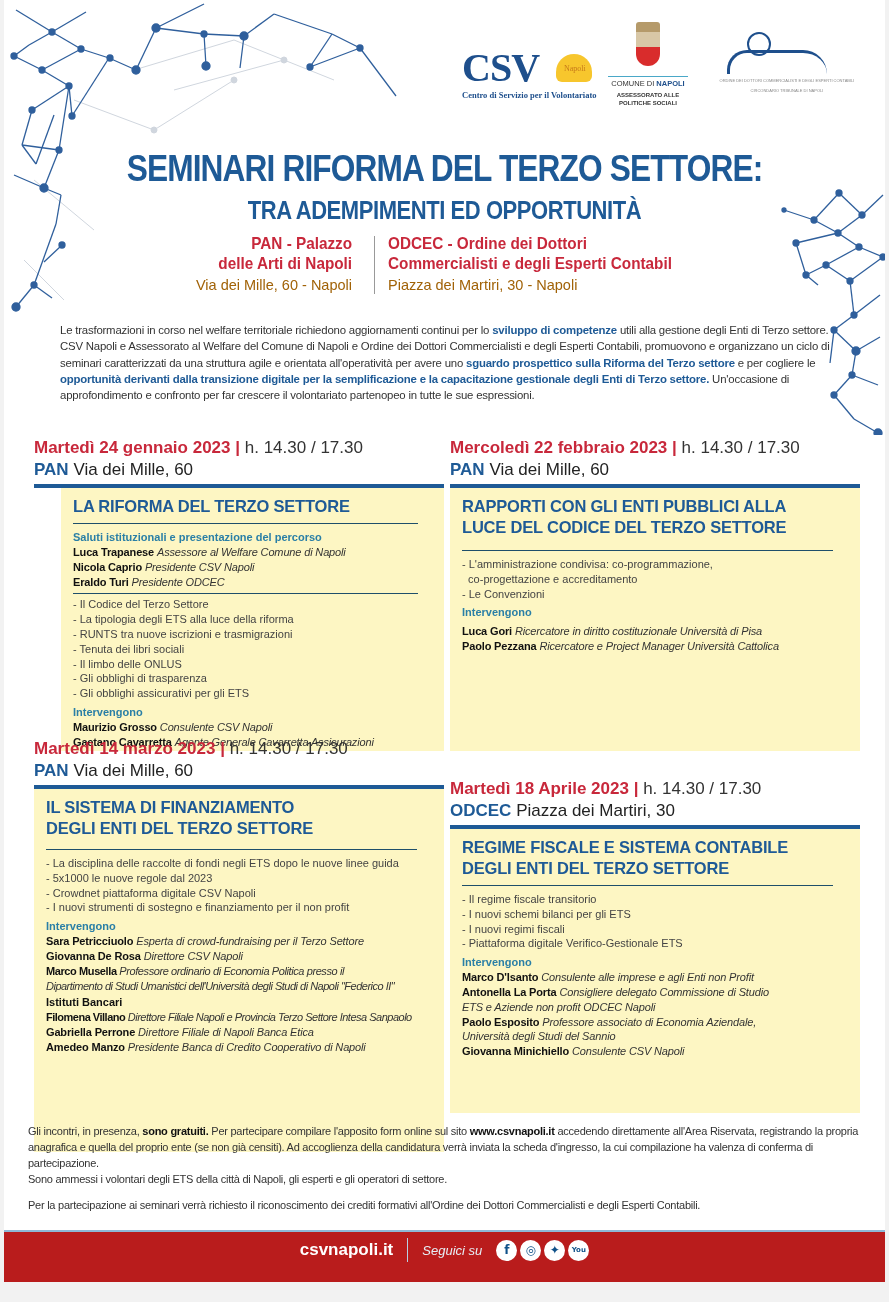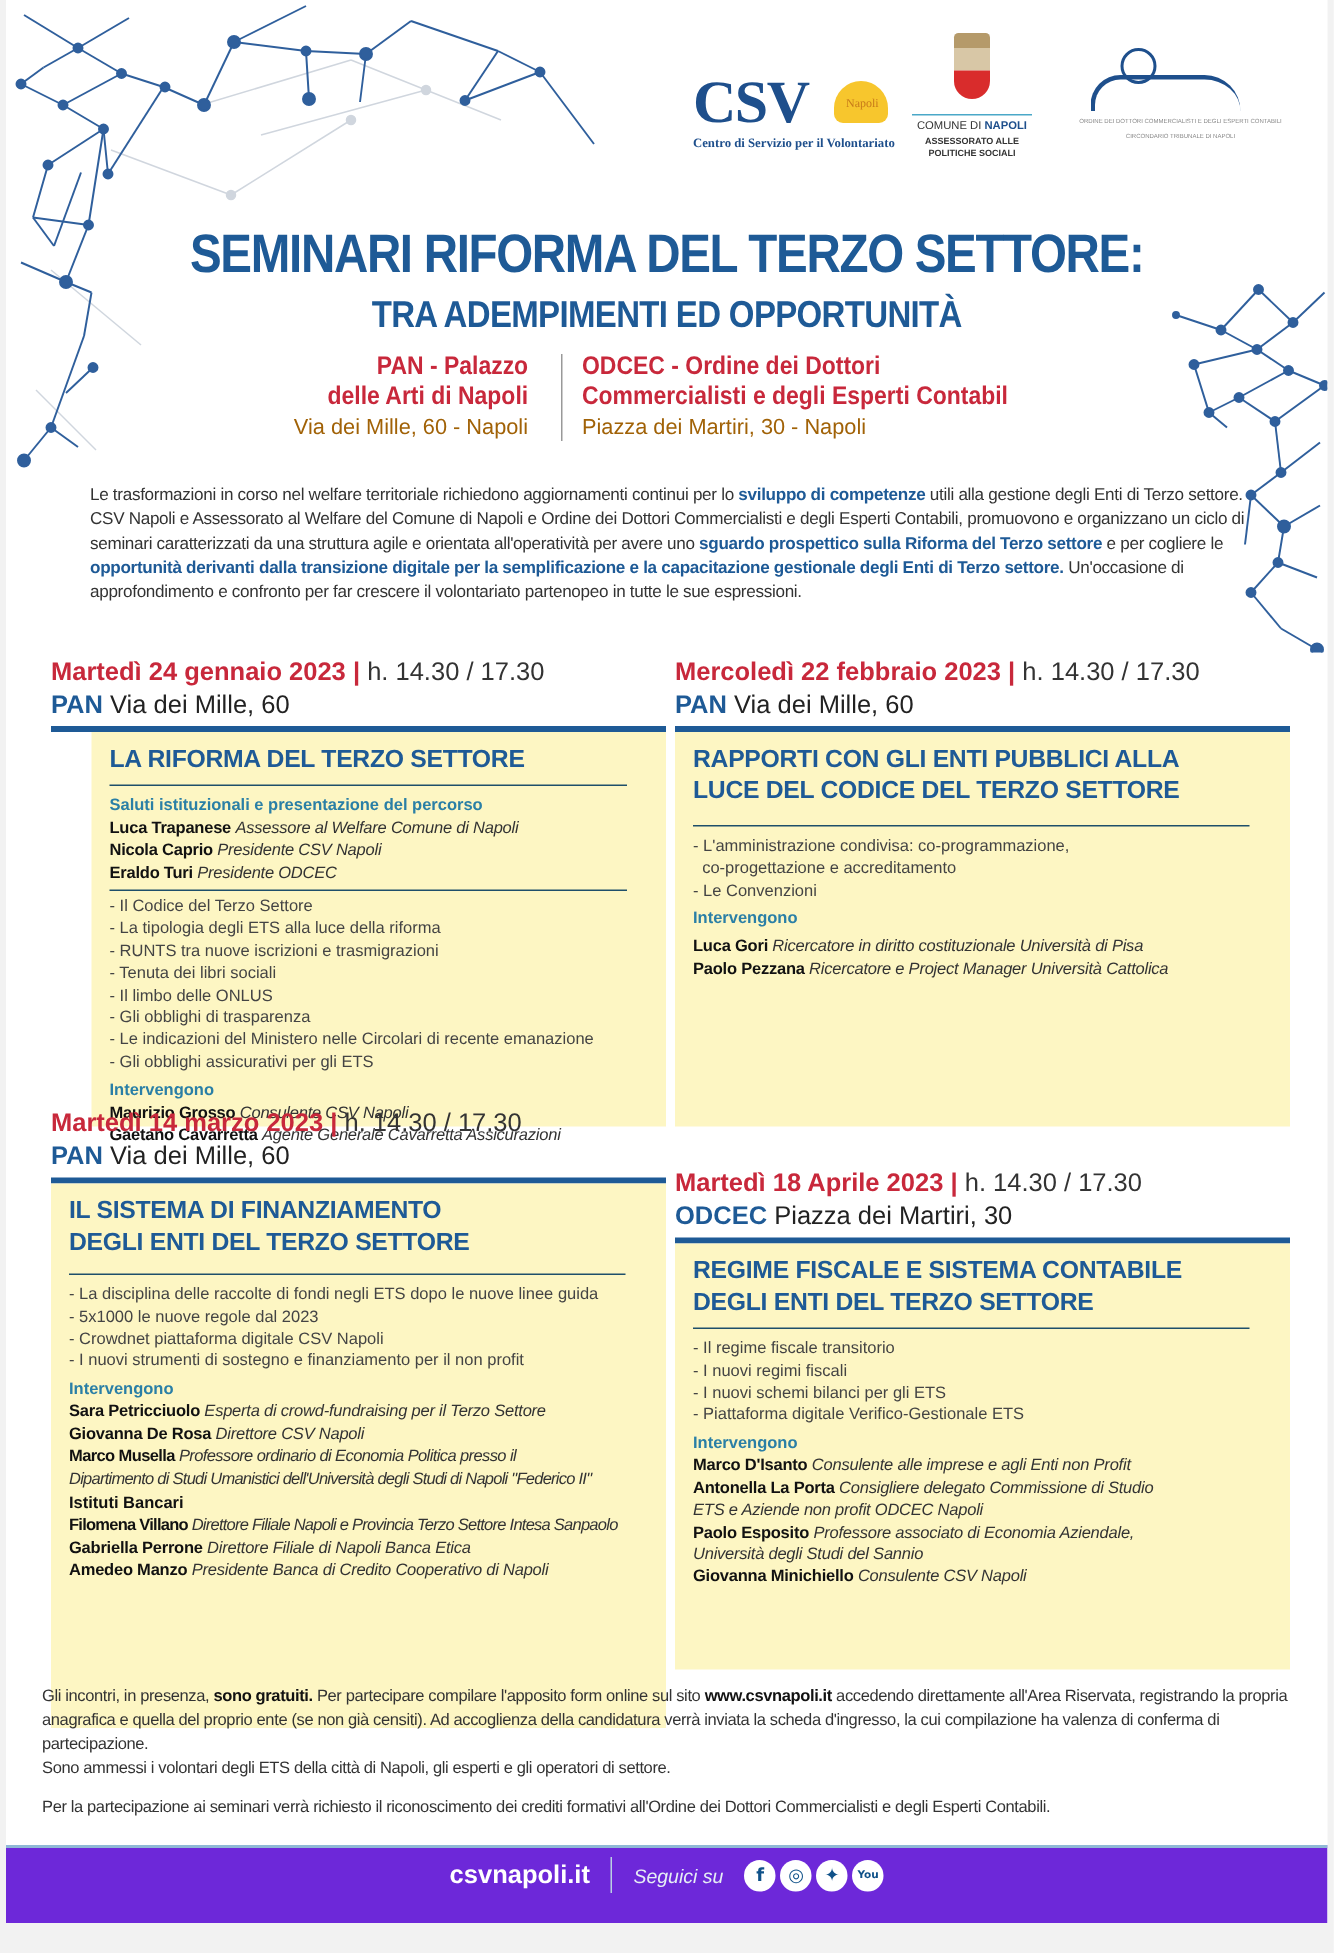--- a/index.html
+++ b/index.html
@@ -55,21 +55,21 @@
   .card-hr { height: 1px; background: #1e4f6a; margin: 6px 0 6px 0; width: 96%; }
   .sec-label { color: #2a7fa6; font-weight: bold; font-size: 11px; line-height: 15px; }
   .line { font-size: 11px; line-height: 14.8px; color: #222; white-space: nowrap; letter-spacing: -0.15px; }
   .line b { color: #111; }
   .line i { color: #333; }
   .bullet { font-size: 11px; line-height: 14.8px; color: #444; white-space: nowrap; }
   .gap { height: 4px; }
 
   .footer-text { position: absolute; top: 1123px; left: 24px; width: 845px; font-size: 11px; line-height: 16px; color: #333; letter-spacing: -0.25px; }
   .footer-text b { color: #111; }
-  .footer-bar { position: absolute; top: 1230px; left: 0; width: 881px; height: 52px; background: #6d28d9; border-top: 2px solid #8fb8d6; }
+  .footer-bar { position: absolute; top: 1230px; left: 0; width: 881px; height: 52px; background: #b91c1c; border-top: 2px solid #8fb8d6; }
   .fb-inner { position: absolute; left: 0; top: 0; width: 881px; height: 36px; display: flex; align-items: center; justify-content: center; gap: 14px; }
   .fb-site { color: #fff; font-weight: bold; font-size: 17px; }
   .fb-sep { width: 1px; height: 24px; background: #b9cfe2; }
   .fb-follow { color: #e6eef5; font-style: italic; font-size: 13px; }
   .social { display: flex; gap: 3px; }
   .soc { width: 21px; height: 21px; border-radius: 50%; background: #fff; color: #0f5189; font-weight: bold; font-size: 12px; display: flex; align-items: center; justify-content: center; font-family: "DejaVu Sans", sans-serif; }
   .soc.yt { font-size: 7px; }
 </style>
 </head>
 <body>
@@ -255,21 +255,20 @@
       <div class="line"><b>Luca Trapanese</b> <i>Assessore al Welfare Comune di Napoli</i></div>
       <div class="line"><b>Nicola Caprio</b> <i>Presidente CSV Napoli</i></div>
       <div class="line"><b>Eraldo Turi</b> <i>Presidente ODCEC</i></div>
       <div class="card-hr" style="margin:4px 0 3px 0"></div>
       <div class="bullet">- Il Codice del Terzo Settore</div>
       <div class="bullet">- La tipologia degli ETS alla luce della riforma</div>
       <div class="bullet">- RUNTS tra nuove iscrizioni e trasmigrazioni</div>
       <div class="bullet">- Tenuta dei libri sociali</div>
       <div class="bullet">- Il limbo delle ONLUS</div>
       <div class="bullet">- Gli obblighi di trasparenza</div>
-      <div class="bullet">- Le indicazioni del Ministero nelle Circolari di recente emanazione</div>
       <div class="bullet">- Gli obblighi assicurativi per gli ETS</div>
       <div class="gap"></div>
       <div class="sec-label">Intervengono</div>
       <div class="line"><b>Maurizio Grosso</b> <i>Consulente CSV Napoli</i></div>
       <div class="line"><b>Gaetano Cavarretta</b> <i>Agente Generale Cavarretta Assicurazioni</i></div>
     </div>
   </div>
 
   <div class="event" style="left:446px;top:437px;">
     <div class="ev-date"><span class="d">Mercoledì 22 febbraio 2023</span> <span class="bar">|</span> <span class="t">h. 14.30 / 17.30</span></div>
@@ -317,22 +316,22 @@
 
   <div class="event" style="left:446px;top:778px;">
     <div class="ev-date"><span class="d">Martedì 18 Aprile 2023</span> <span class="bar">|</span> <span class="t">h. 14.30 / 17.30</span></div>
     <div class="ev-place"><b>ODCEC</b> <span>Piazza dei Martiri, 30</span></div>
     <div class="ev-rule"></div>
     <div class="card" style="height:284px;">
       <div class="card-title">REGIME FISCALE E SISTEMA CONTABILE</div>
       <div class="card-title">DEGLI ENTI DEL TERZO SETTORE</div>
       <div class="card-hr" style="margin-top:6px"></div>
       <div class="bullet">- Il regime fiscale transitorio</div>
+      <div class="bullet">- I nuovi schemi bilanci per gli ETS</div>
       <div class="bullet">- I nuovi regimi fiscali</div>
-      <div class="bullet">- I nuovi schemi bilanci per gli ETS</div>
       <div class="bullet">- Piattaforma digitale Verifico-Gestionale ETS</div>
       <div class="gap"></div>
       <div class="sec-label">Intervengono</div>
       <div class="line"><b>Marco D'Isanto</b> <i>Consulente alle imprese e agli Enti non Profit</i></div>
       <div class="line"><b>Antonella La Porta</b> <i>Consigliere delegato Commissione di Studio</i></div>
       <div class="line"><i>ETS e Aziende non profit ODCEC Napoli</i></div>
       <div class="line"><b>Paolo Esposito</b> <i>Professore associato di Economia Aziendale,</i></div>
       <div class="line"><i>Università degli Studi del Sannio</i></div>
       <div class="line"><b>Giovanna Minichiello</b> <i>Consulente CSV Napoli</i></div>
     </div>

